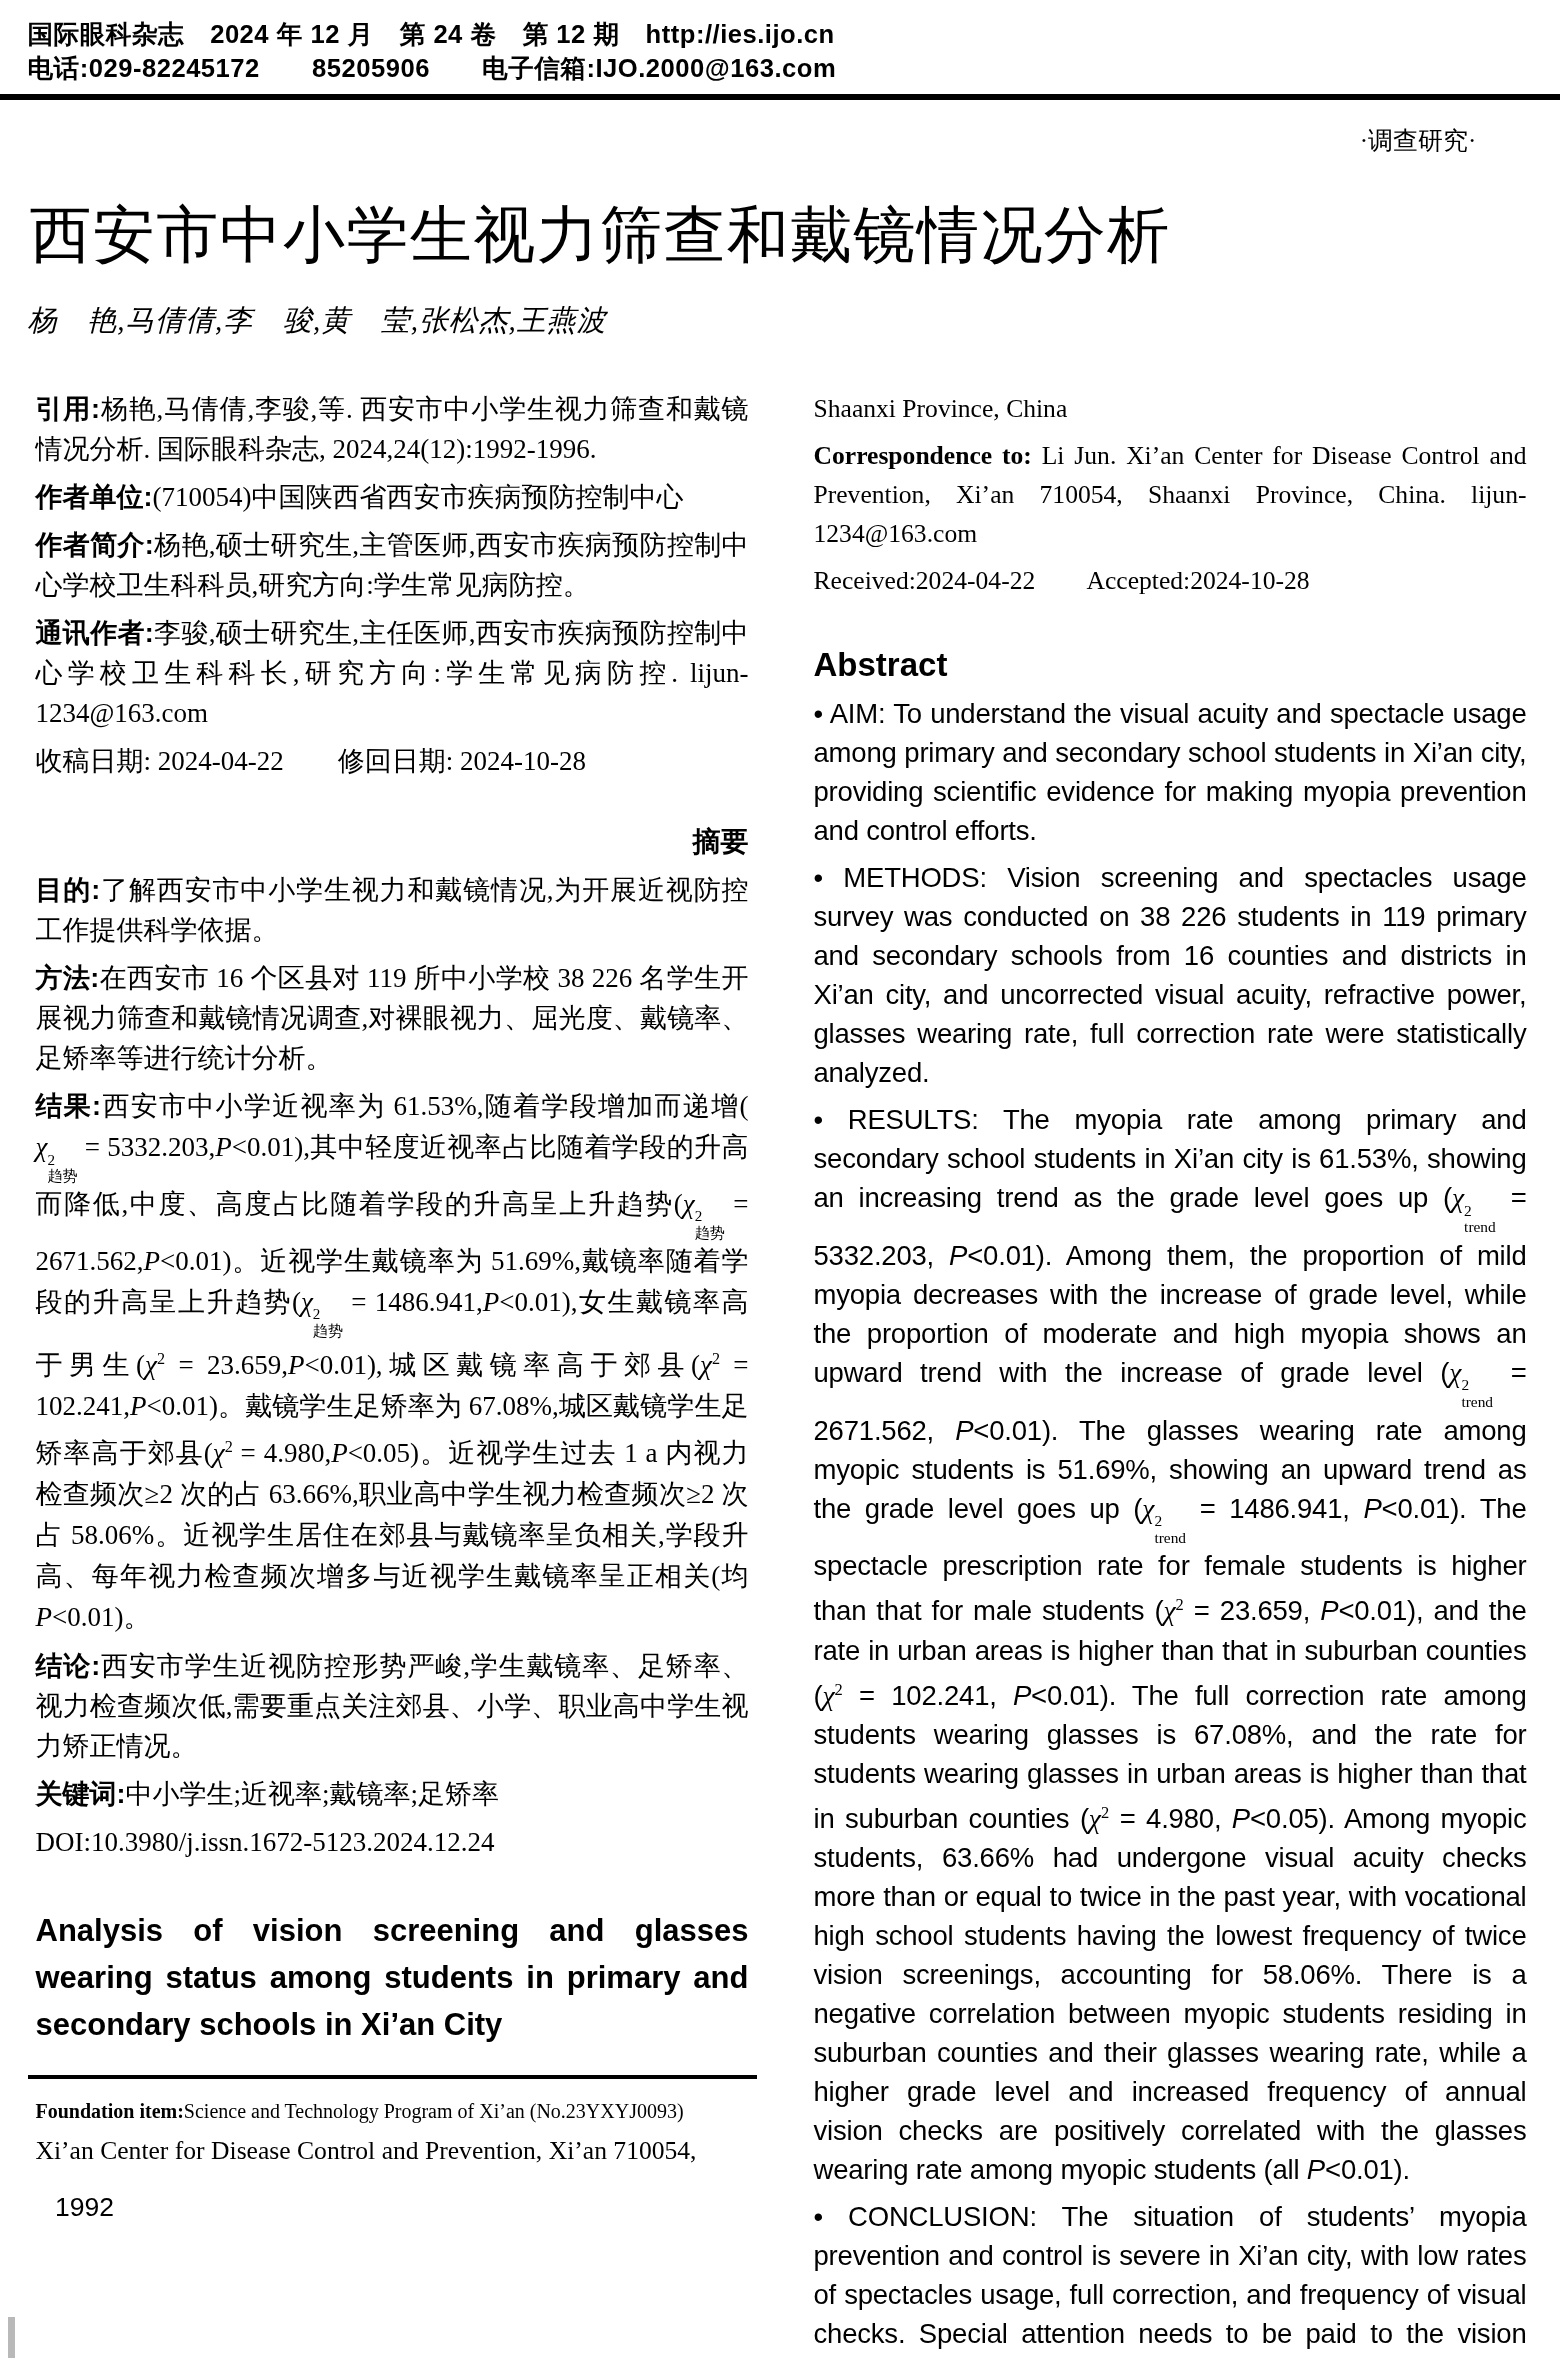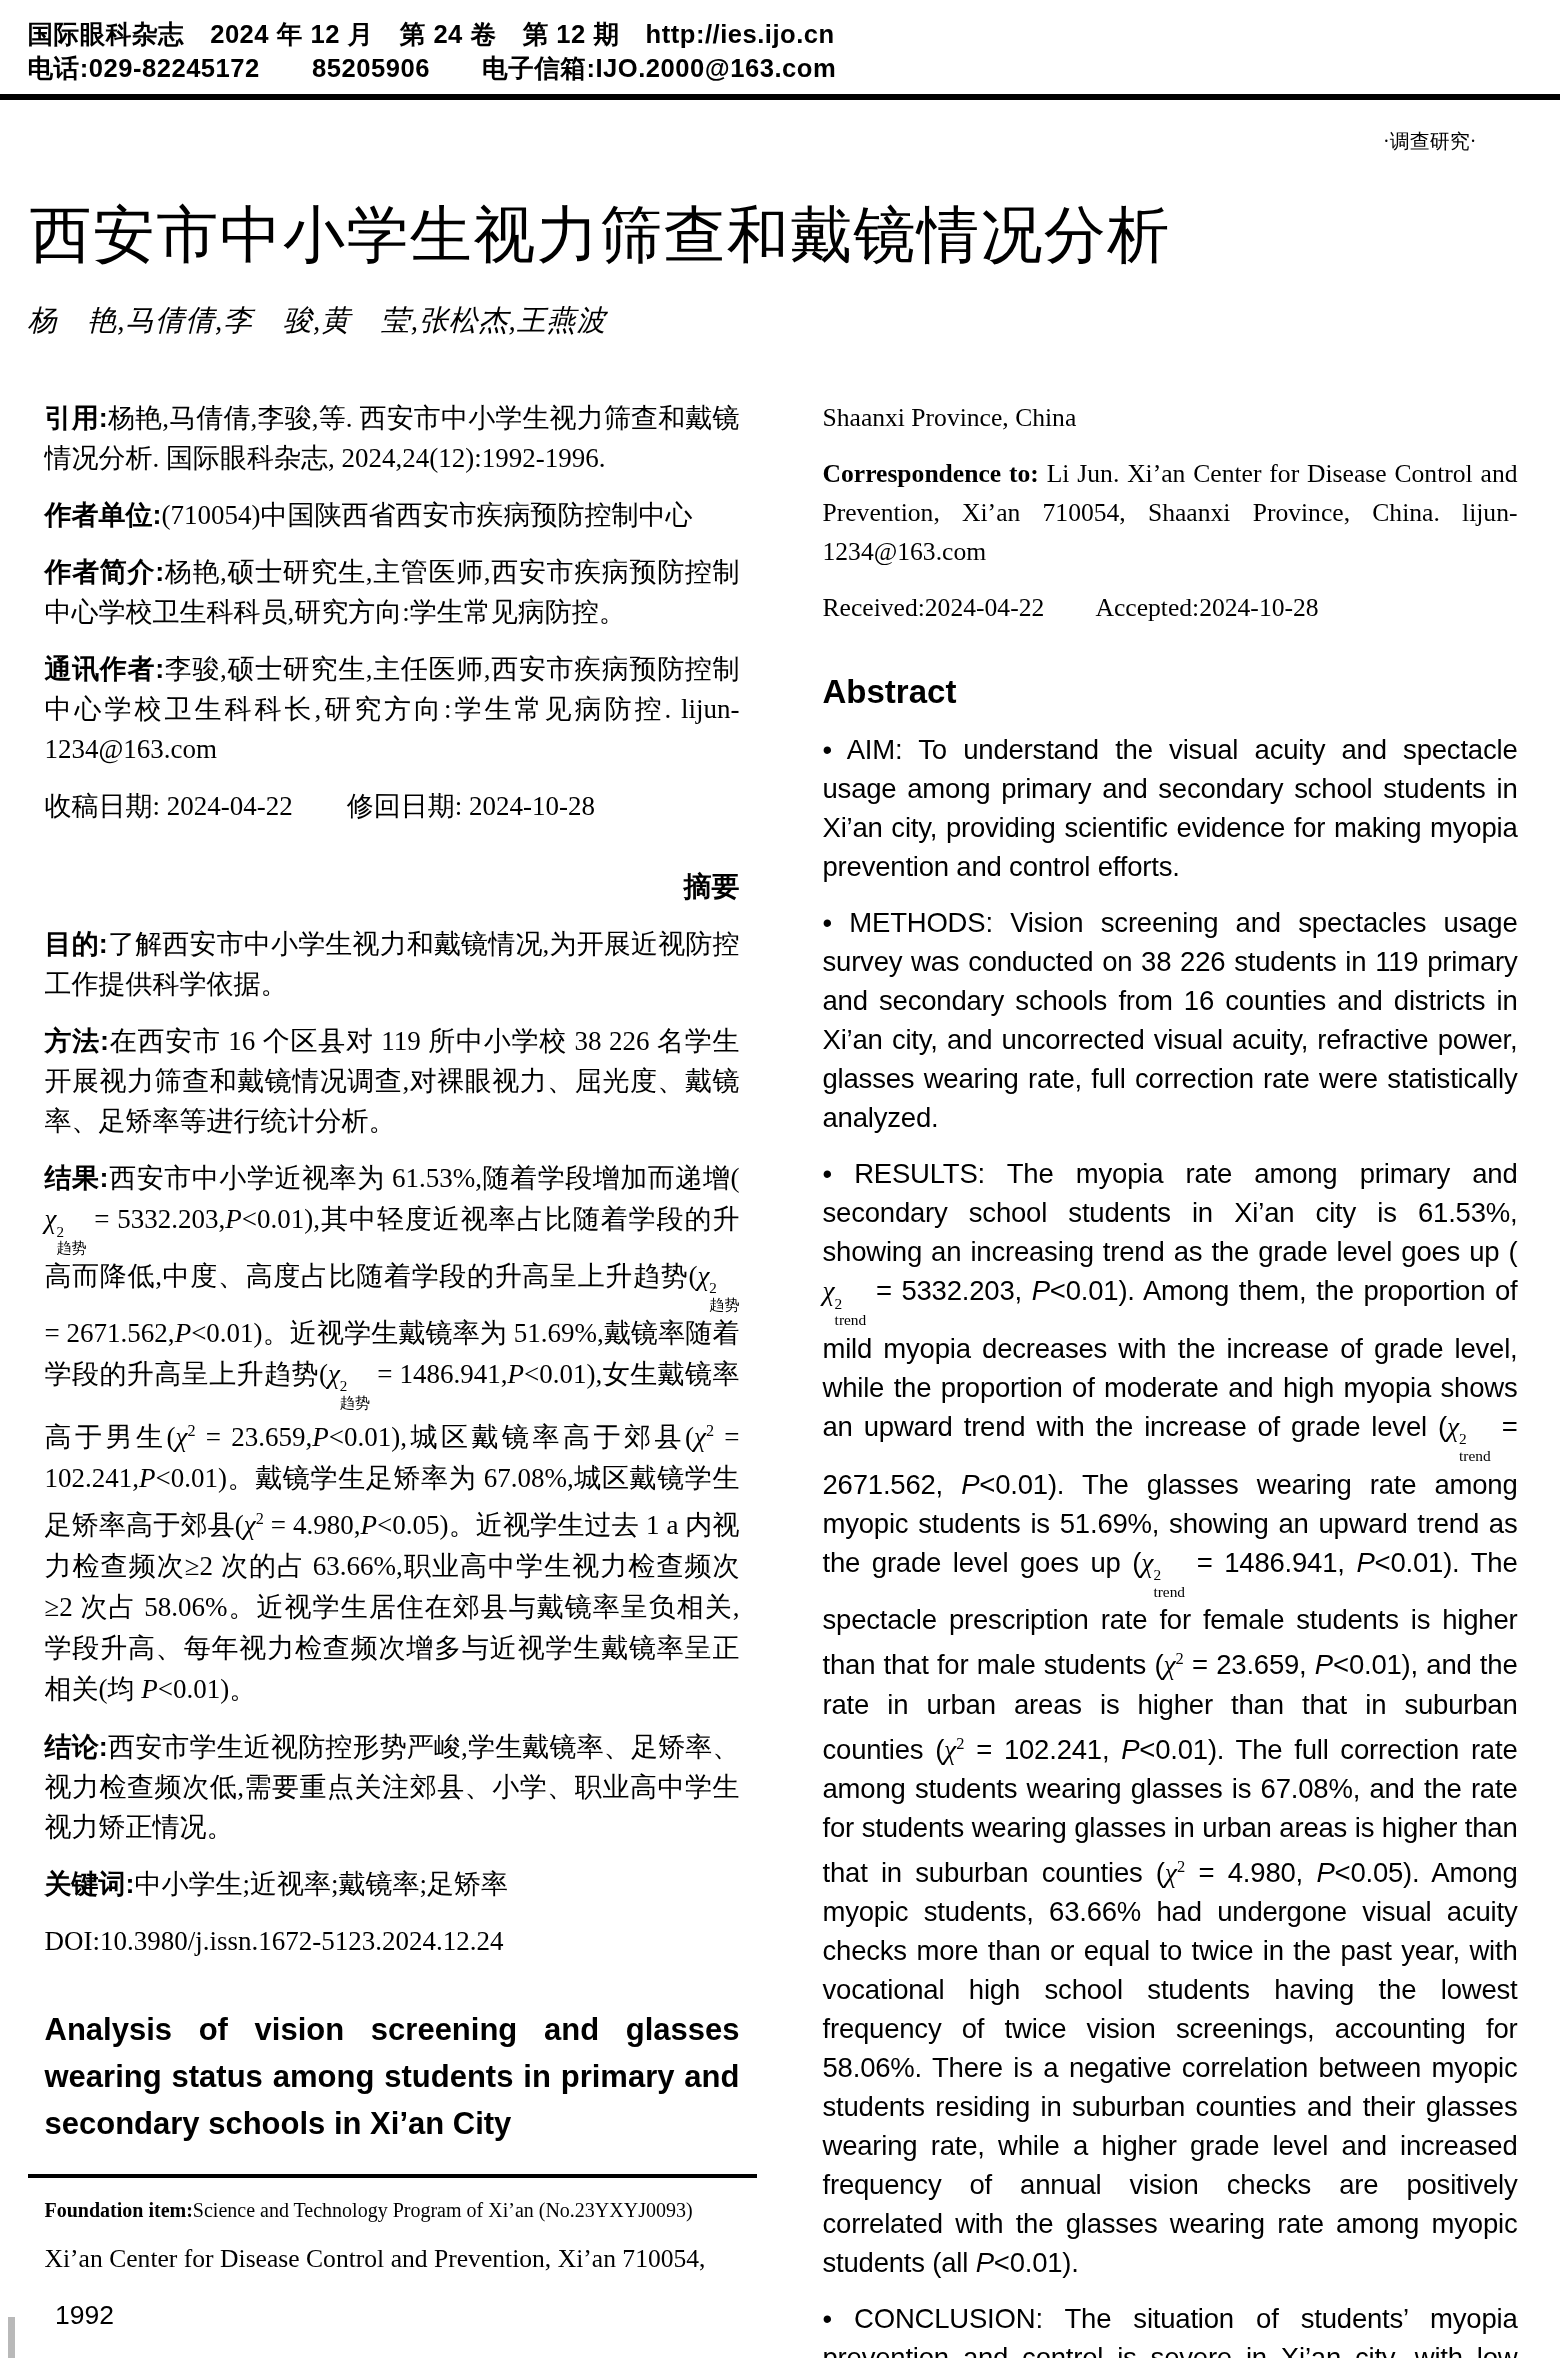--- a/index.html
+++ b/index.html
@@ -8,31 +8,31 @@
     width:1560px;height:2358px;
     background:#ffffff;color:#000;
     overflow:hidden;
     font-family:"Liberation Serif","DejaVu Serif",serif;
   }
   .inner{padding:17px 24.6px 0 27.5px;}
 
   
   .mast{font-family:"Liberation Sans","DejaVu Sans",sans-serif;font-weight:700;font-size:25.6px;line-height:34px;letter-spacing:0.5px;white-space:nowrap;}
   .rule{height:6.2px;background:#000;margin:8.5px -24.6px 0 -27.5px;}
-  .article-type{margin-top:27.5px;text-align:right;padding-right:59px;font-size:20px;line-height:28px;}
+  .article-type{margin-top:27.5px;text-align:right;padding-right:59px;font-size:25px;line-height:28px;}
 
   
   .cn-title{margin:45px 0 0 1.9px;font-weight:400;font-size:62px;line-height:71px;letter-spacing:1.4px;font-family:"Liberation Serif","DejaVu Serif",serif;}
   .cn-authors{margin-top:32px;font-style:italic;font-size:29px;line-height:35px;letter-spacing:0.9px;}
 
   
   .columns{display:flex;gap:49px;margin-top:43px;}
   .col{width:729px;}
 
-  p,h2{margin:17px;padding:0;}
+  p,h2{margin:8px;padding:0;}
   .cjk{font-size:27px;line-height:40px;text-align:justify;text-justify:inter-ideograph;}
   .en-serif{font-size:25.6px;line-height:39px;text-align:justify;}
   .en-sans{font-family:"Liberation Sans","DejaVu Sans",sans-serif;font-size:27.5px;line-height:39px;text-align:justify;letter-spacing:-0.2px;}
 
   .rb{font-family:"Liberation Sans","DejaVu Sans",sans-serif;font-weight:700;}
   .en-serif .rb{font-family:inherit;}
   .ri{font-style:italic;}
 
   .gap-top{margin-top:34px;}
   .cn-h{margin-top:41px;font-family:"Liberation Sans","DejaVu Sans",sans-serif;font-weight:700;font-size:28px;line-height:40px;text-align:right;}

